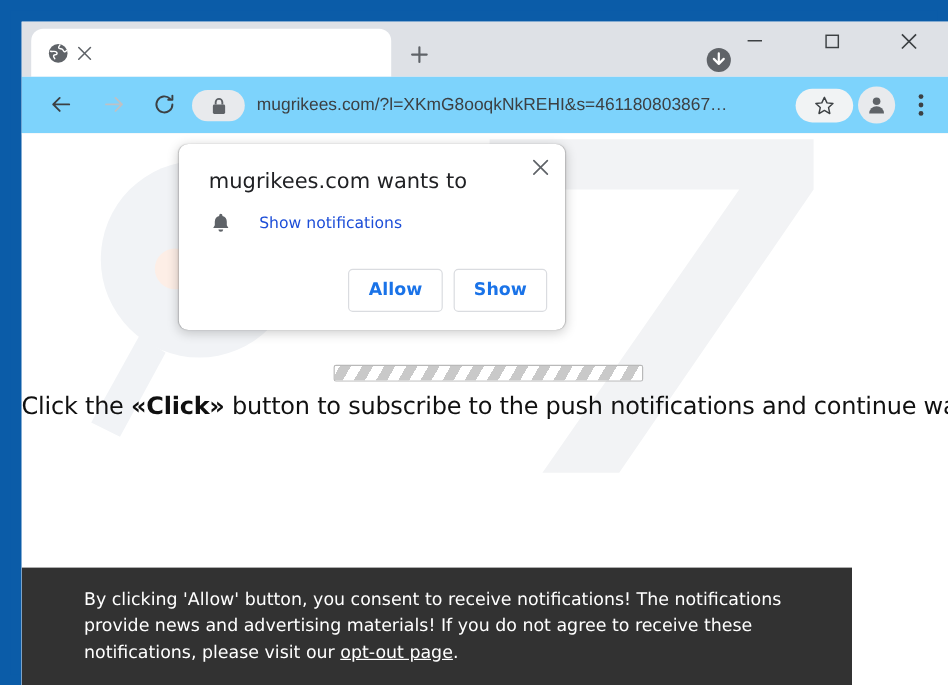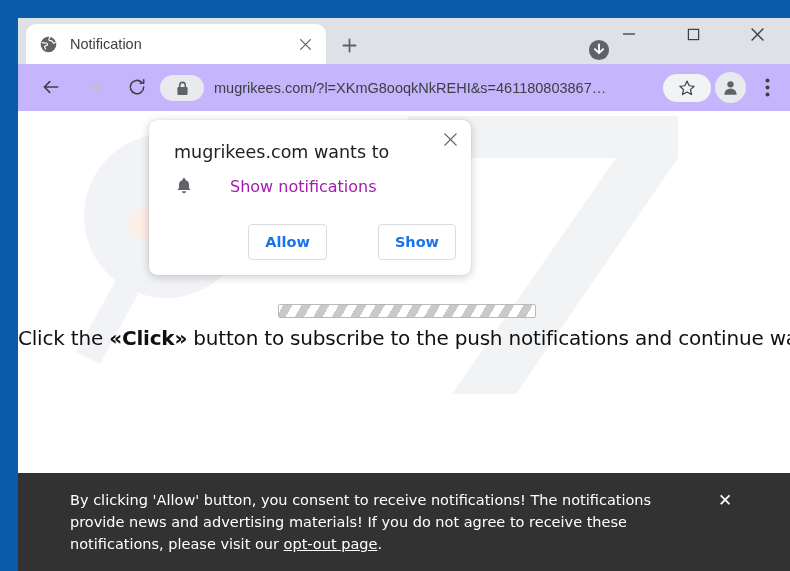--- a/index.html
+++ b/index.html
@@ -90,21 +90,21 @@
   }
   #win-min  { right: 138px; }
   #win-max  { right: 74px;  }
   #win-close{ right: 10px;  }
 
   
   #toolbar {
     position: absolute;
     left: 0; top: 46px;
     width: 772px; height: 47px;
-    background: #c4b5fd;
+    background: #7dd3fc;
     border-bottom: 1px solid #dadce0;
   }
   .navbtn {
     position: absolute;
     top: 8px;
     width: 30px; height: 30px;
     display: flex; align-items: center; justify-content: center;
   }
   #nav-back    { left: 18px; }
   #nav-forward { left: 62px; }
@@ -222,21 +222,21 @@
     font-family: "DejaVu Sans", sans-serif;
     letter-spacing: -0.2px;
     white-space: nowrap;
   }
   #headline b { font-weight: bold; }
 
   
   #consent {
     position: absolute;
     left: 0; top: 362px;
-    width: 772px; height: 98px;
+    width: 692px; height: 98px;
     background: #323232;
     color: #ffffff;
   }
   #consent-text {
     position: absolute;
     left: 52px; top: 16px;
     width: 640px;
     font-size: 14.5px;
     line-height: 22px;
     font-family: "DejaVu Sans", sans-serif;
@@ -279,61 +279,60 @@
     font-family: "DejaVu Sans", sans-serif;
   }
   #perm-row {
     position: absolute;
     left: 25px; top: 56px;
     display: flex;
     align-items: center;
   }
   #perm-bell { width: 20px; height: 20px; flex: 0 0 auto; }
   #perm-row-label {
-    margin-left: 36px;
-    font-size: 16px;
-    color: #a21caf;
+    margin-left: 22px;
+    font-size: 13px;
+    color: #1d4ed8;
     font-family: "DejaVu Sans", sans-serif;
   }
   #perm-actions {
     position: absolute;
     right: 15px; bottom: 15px;
     display: flex;
     gap: 9px;
   }
   .perm-btn {
     min-width: 76px;
     height: 36px;
     padding: 0 16px;
     border: 1px solid #dadce0;
     border-radius: 4px;
     background: #ffffff;
     color: #1a73e8;
     font-size: 14.5px;
     font-weight: bold;
     font-family: "DejaVu Sans", sans-serif;
-    display: flex; align-items: center; justify-content: center; margin-left: 42px;
+    display: flex; align-items: center; justify-content: center;
   }
 </style>
 </head>
 <body>
 
 <div id="frame">
   <div id="browser">
 
     <div id="tabstrip">
 
       <div id="tab">
         <span id="tab-favicon">
           <svg width="17" height="17" viewBox="0 0 24 24">
             <circle cx="12" cy="12" r="11" fill="#5f6368"></circle>
             <path d="M3 9.5c2.5.6 4.2-.4 6 .4s2.2 2.4 1 3.2-3 .2-3.4 1.6.8 2.6 1.4 3.6M14 2.2c-.6 1.4-2 2-1.4 3.3.7 1.4 3 .6 4.3 1.6s1 2.6 2.3 2.9 1.8-.6 2.5-1.3" fill="none" stroke="#ffffff" stroke-width="1.7" stroke-linecap="round"></path>
           </svg>
         </span>
-        <span id="tab-title">Notification</span>
         <span id="tab-close">
           <svg width="13" height="13" viewBox="0 0 16 16">
             <path d="M2 2 L14 14 M14 2 L2 14" stroke="#5f6368" stroke-width="1.6" stroke-linecap="round"></path>
           </svg>
         </span>
       </div>
 
       <div id="newtab">
         <svg width="15" height="15" viewBox="0 0 16 16">
           <path d="M8 1.5 L8 14.5 M1.5 8 L14.5 8" stroke="#5f6368" stroke-width="1.9" stroke-linecap="round"></path>

